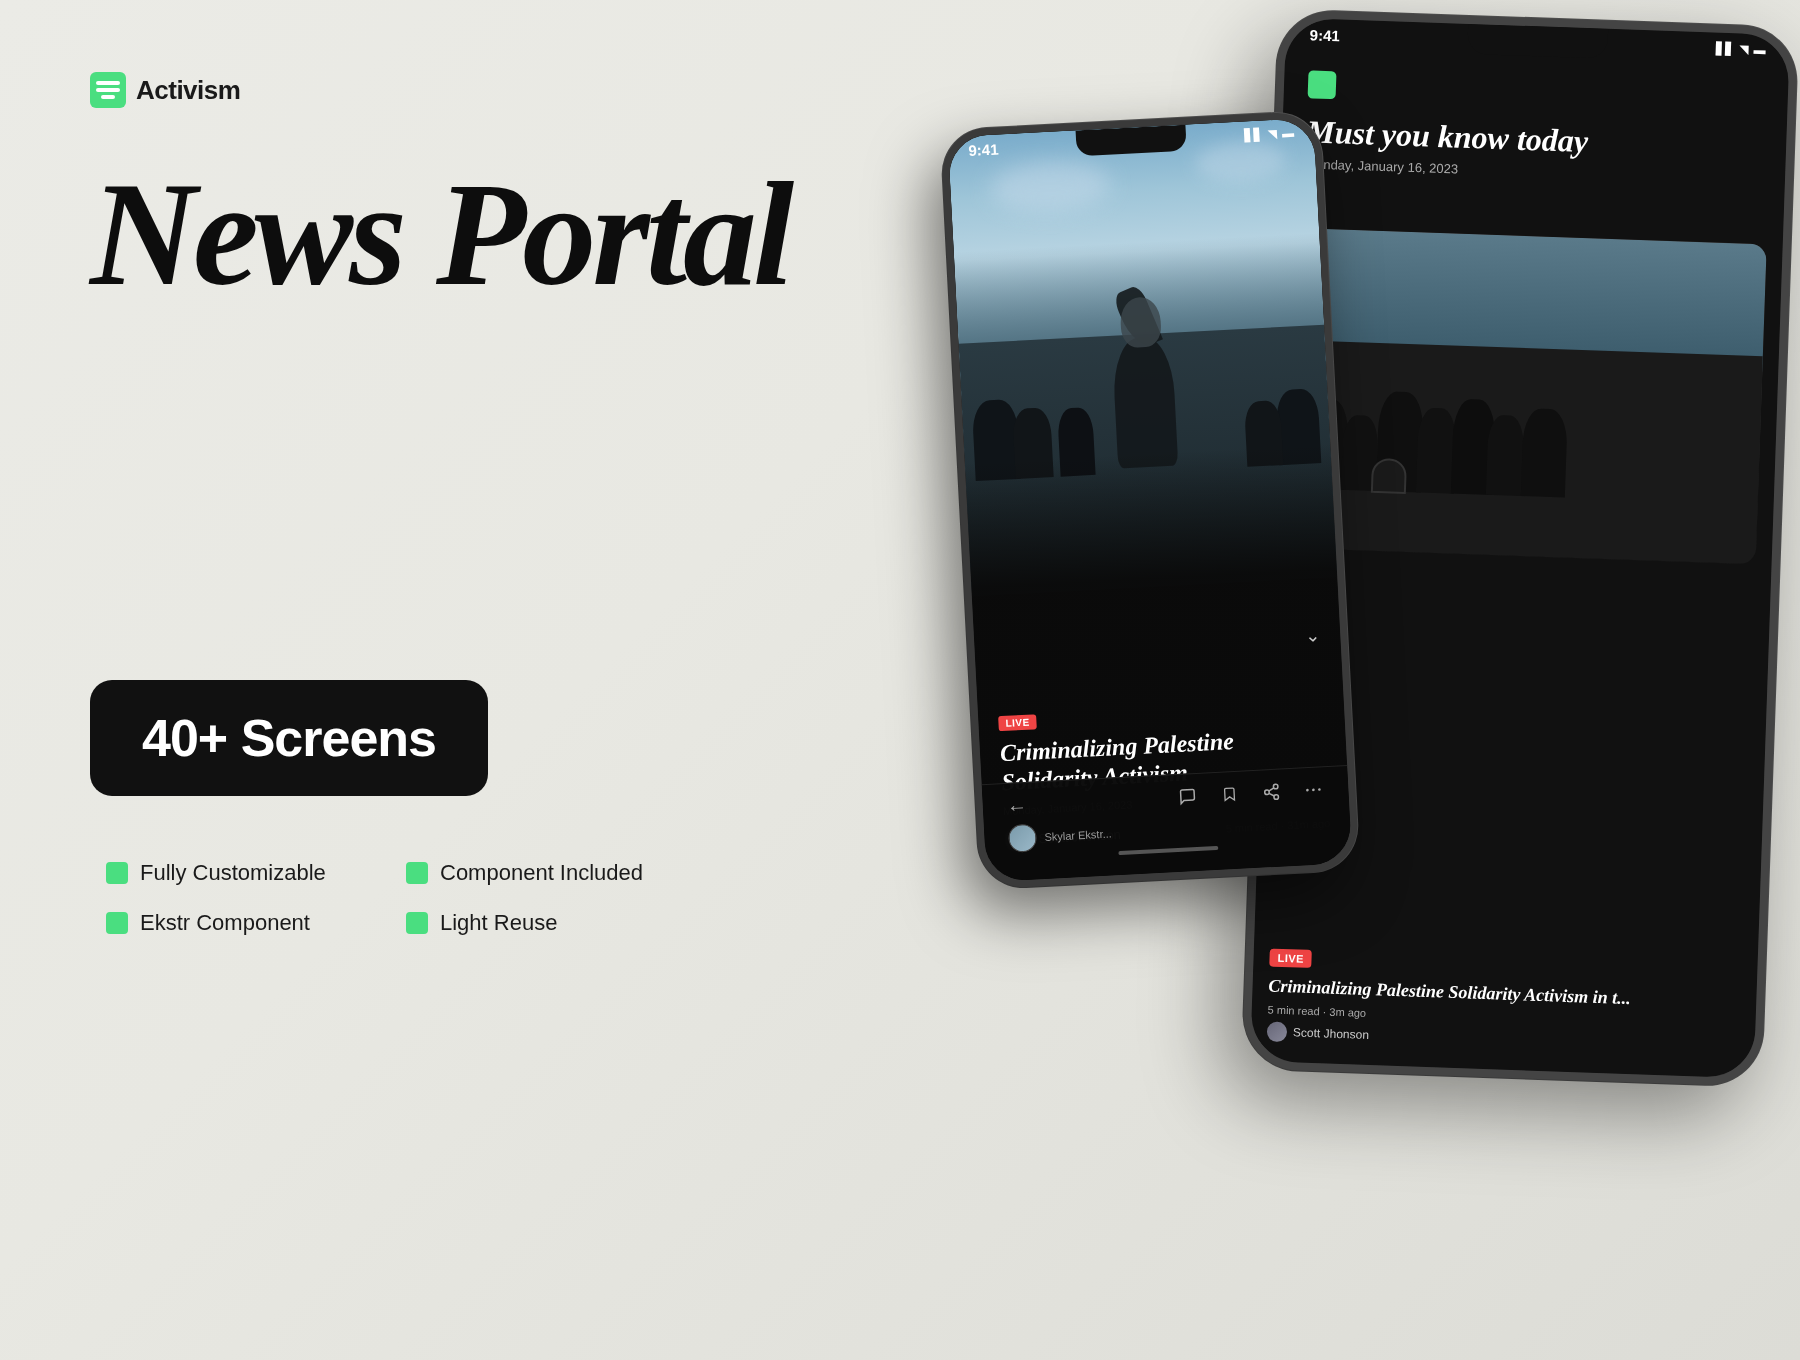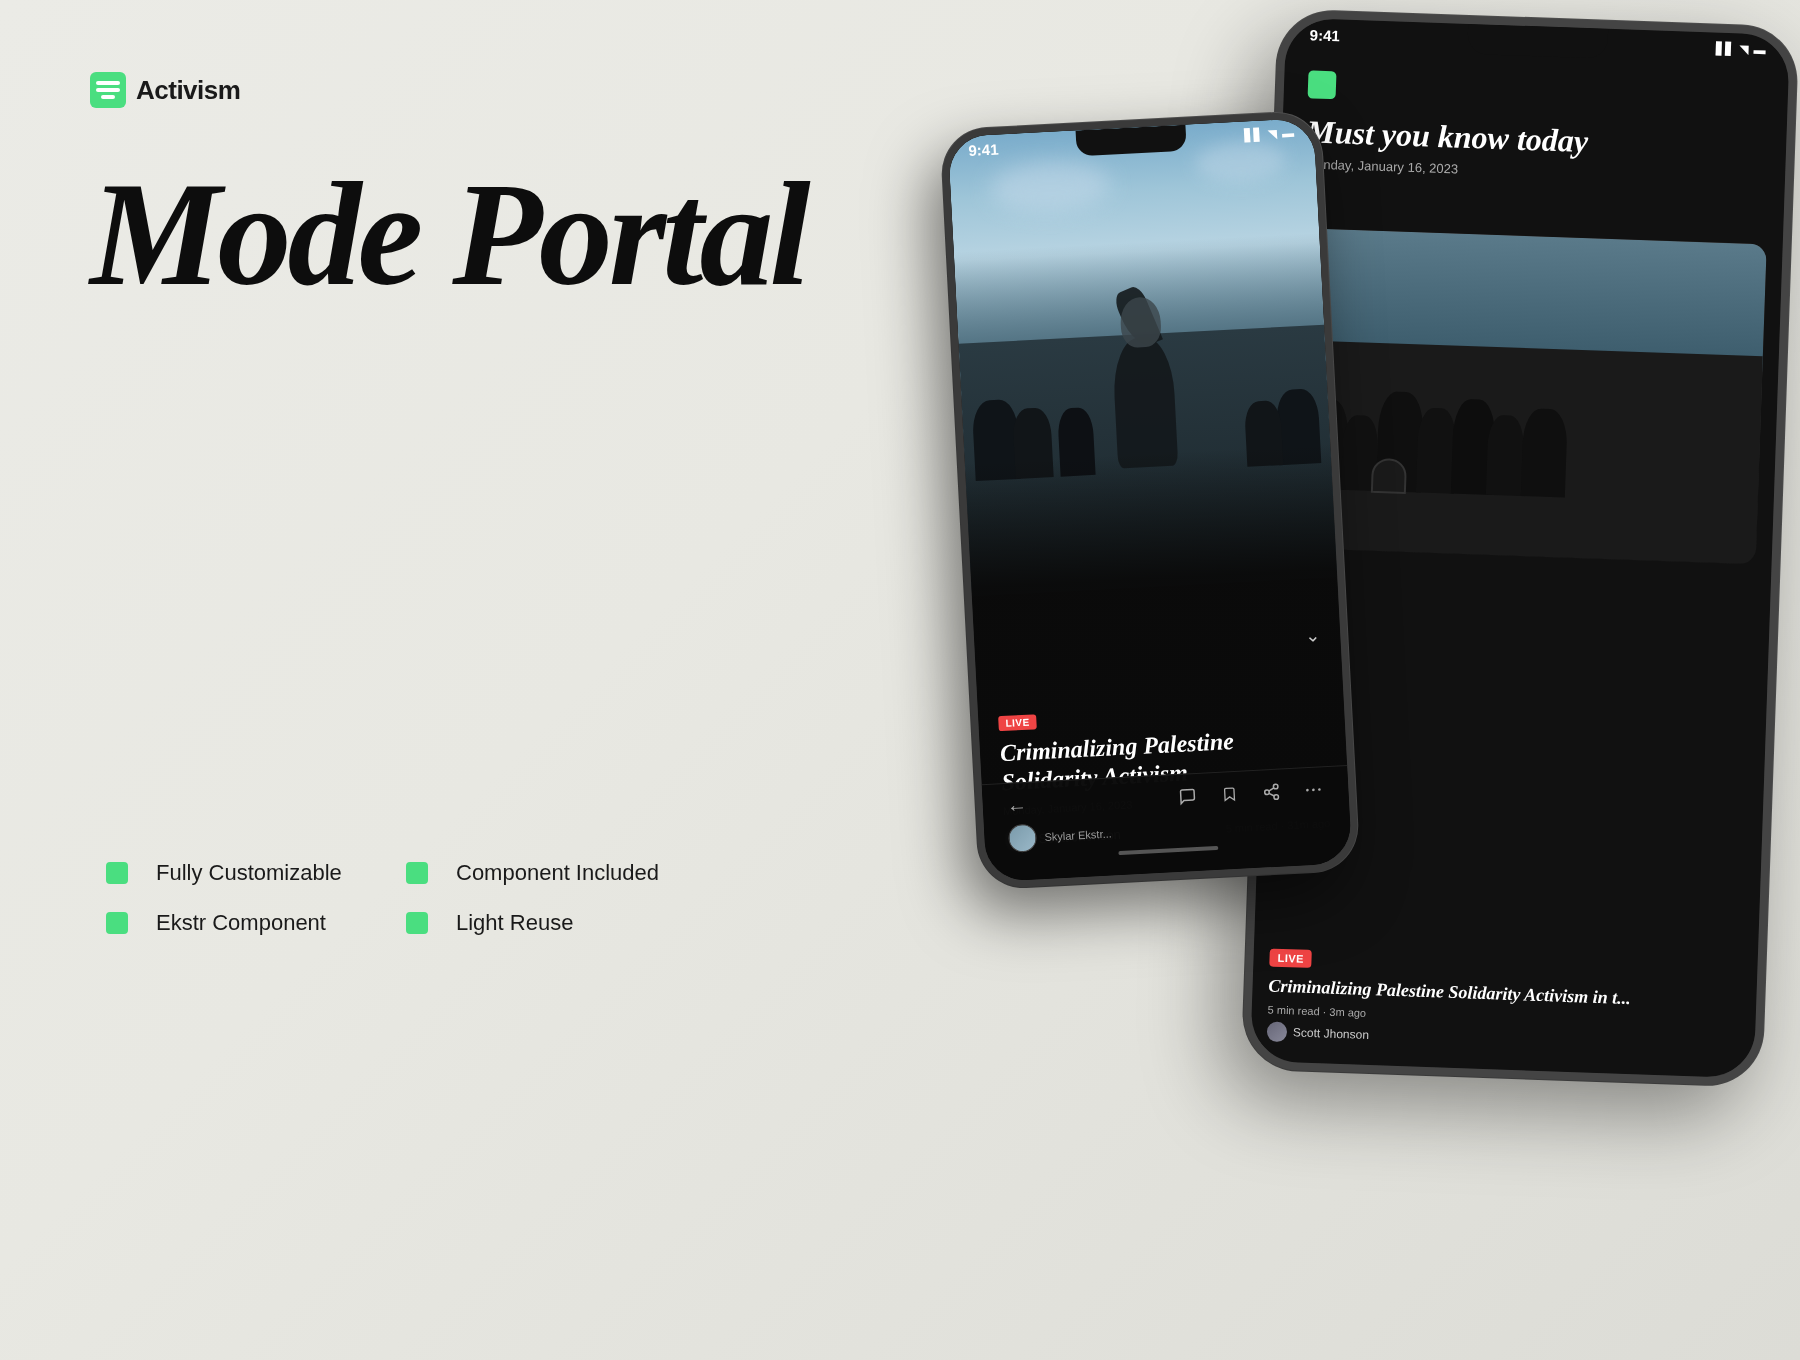--- a/index.html
+++ b/index.html
@@ -98,21 +98,21 @@
       top: 860px;
       left: 90px;
       display: grid;
       grid-template-columns: 260px 280px;
       gap: 24px 40px;
     }
 
     .feature-item {
       display: flex;
       align-items: center;
-      gap: 28px;
+      gap: 12px;
       padding-left: 16px;
     }
 
     .feature-dot {
       width: 22px;
       height: 22px;
       background: #4ade80;
       border-radius: 4px;
       flex-shrink: 0;
     }
@@ -511,23 +511,24 @@
   <div class="logo-area">
     <div class="logo-icon">
       <div class="logo-icon-bar"></div>
       <div class="logo-icon-bar"></div>
       <div class="logo-icon-bar short"></div>
     </div>
     <span class="logo-text">Activism</span>
   </div>
 
   <div class="hero-title">
-    <span>Mode Portal</span><br>
+    <span>News Portal</span><br>
   </div>
 
+  <div class="screens-badge">40+ Screens</div>
 
   <div class="features-list">
     <div class="feature-item">
       <div class="feature-dot"></div>
       <span class="feature-text">Fully Customizable</span>
     </div>
     <div class="feature-item">
       <div class="feature-dot"></div>
       <span class="feature-text">Component Included</span>
     </div>

